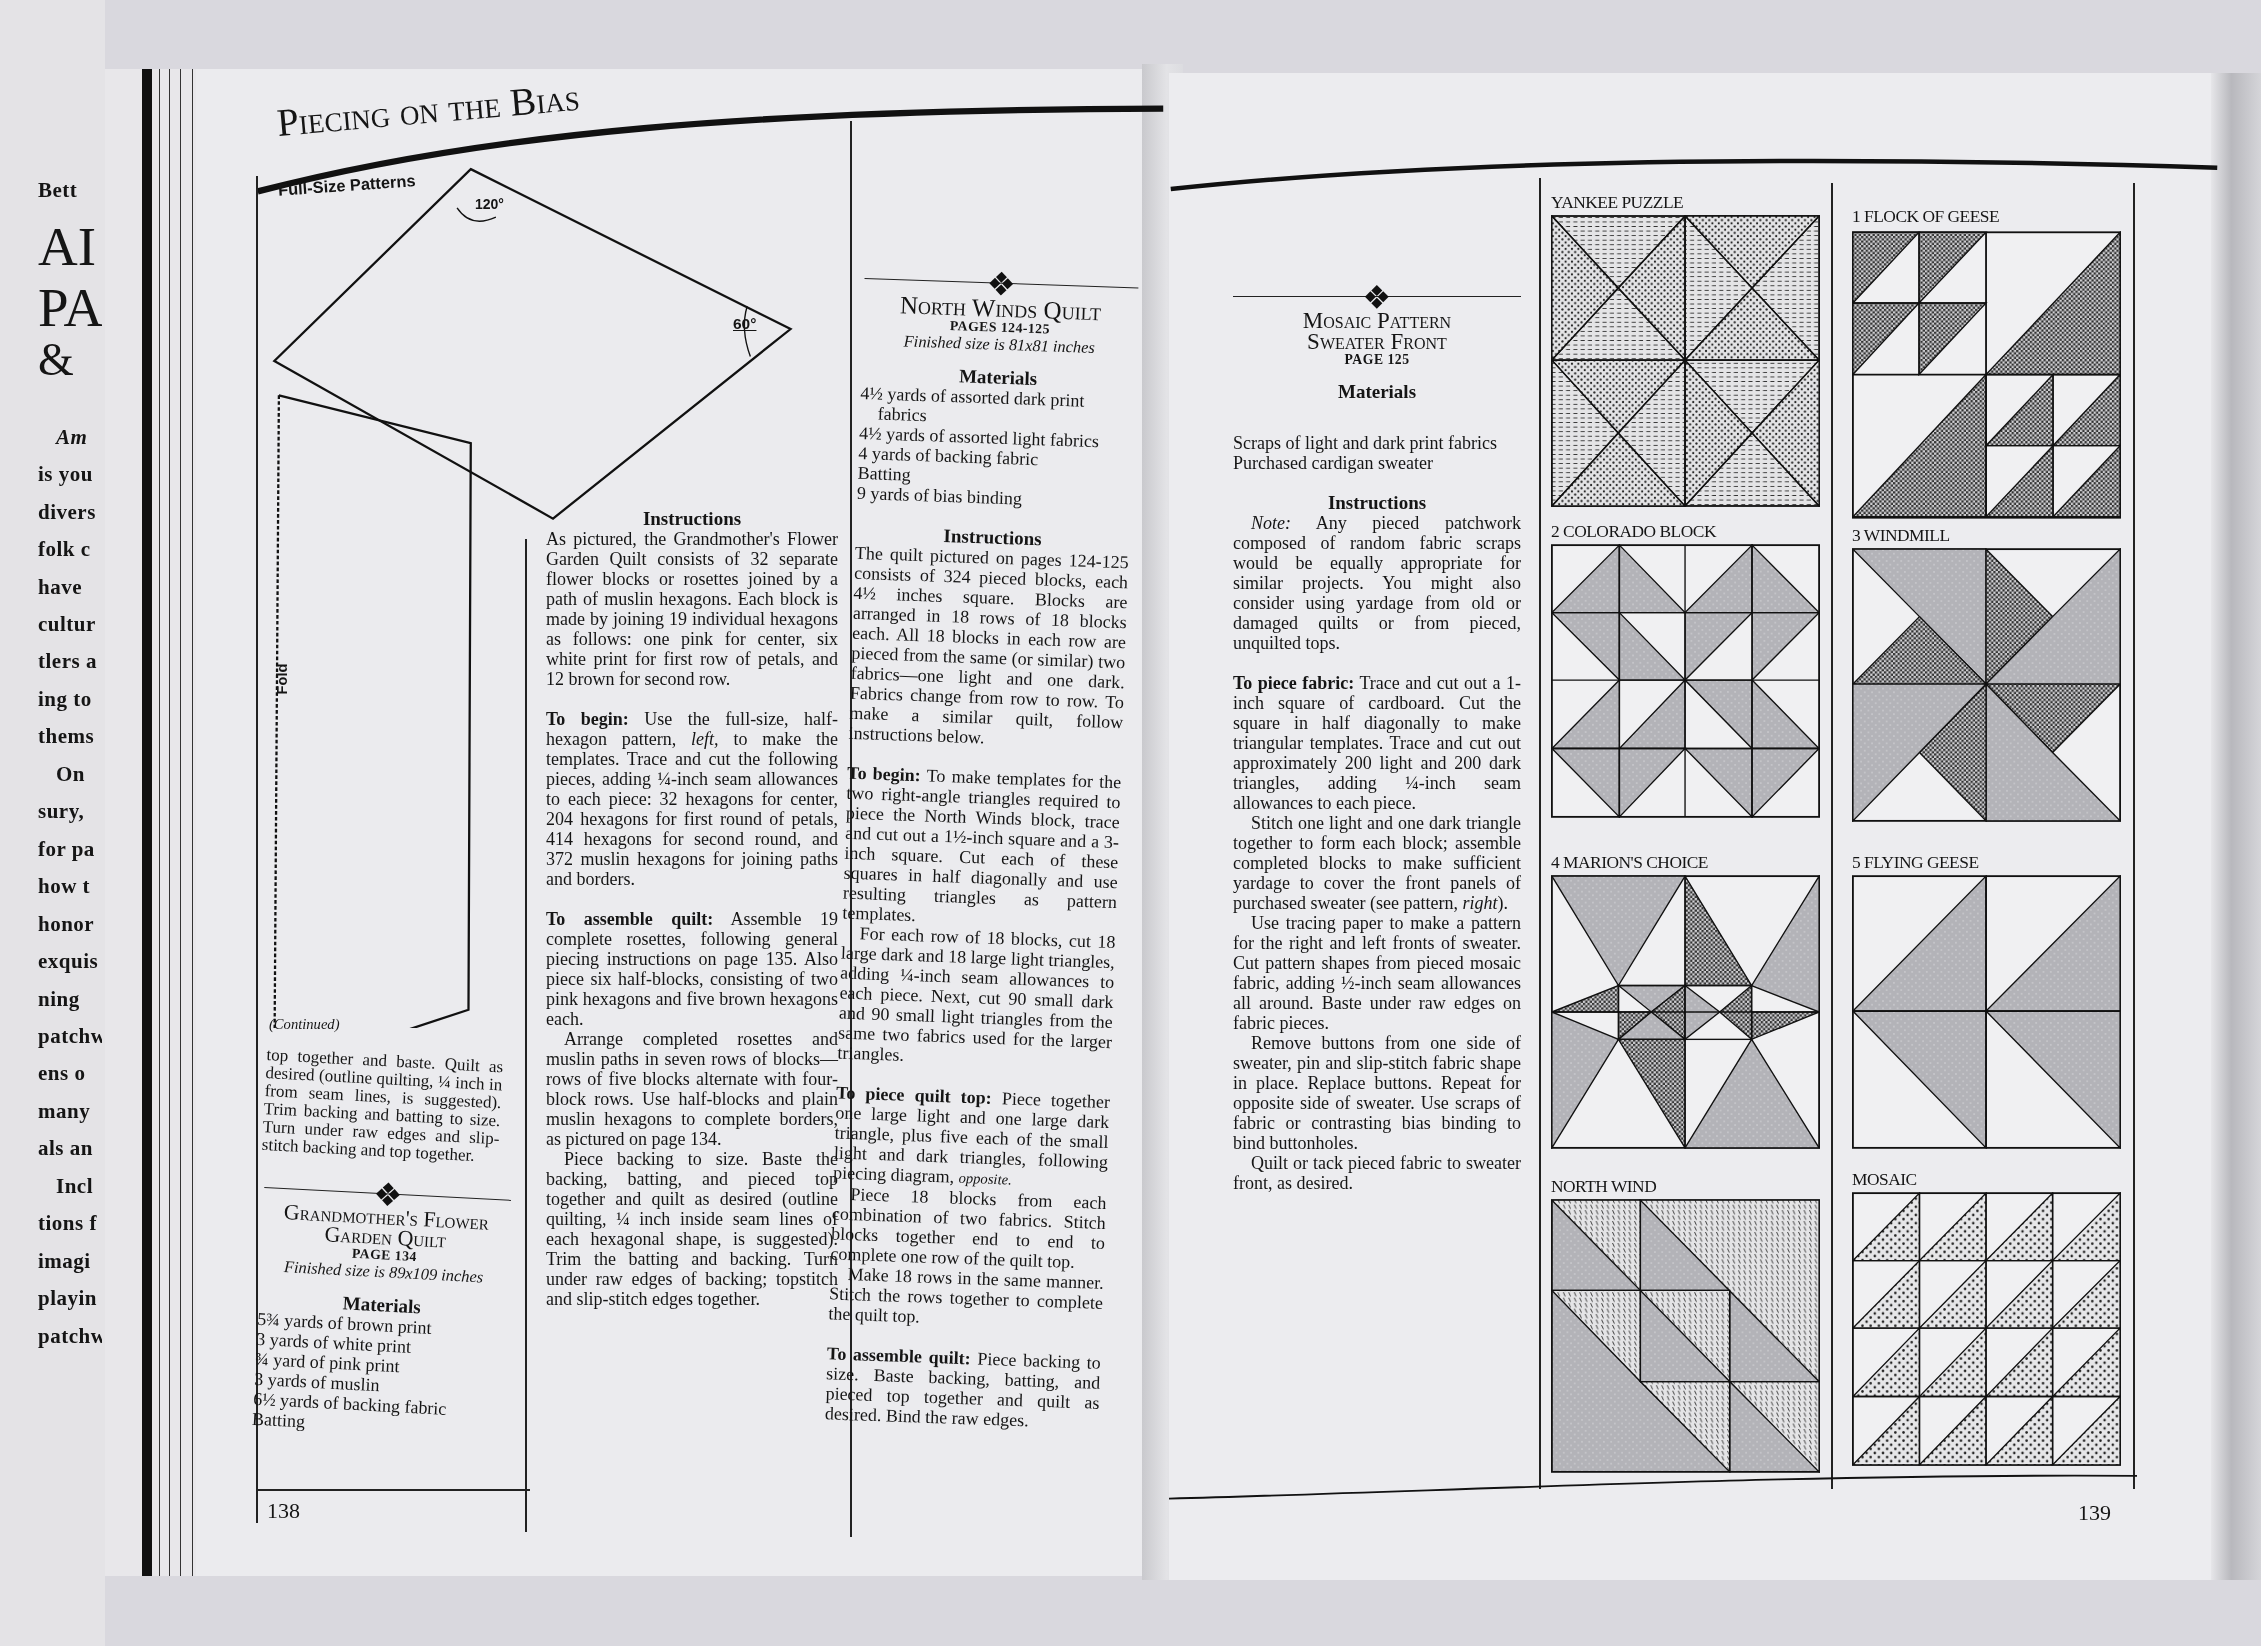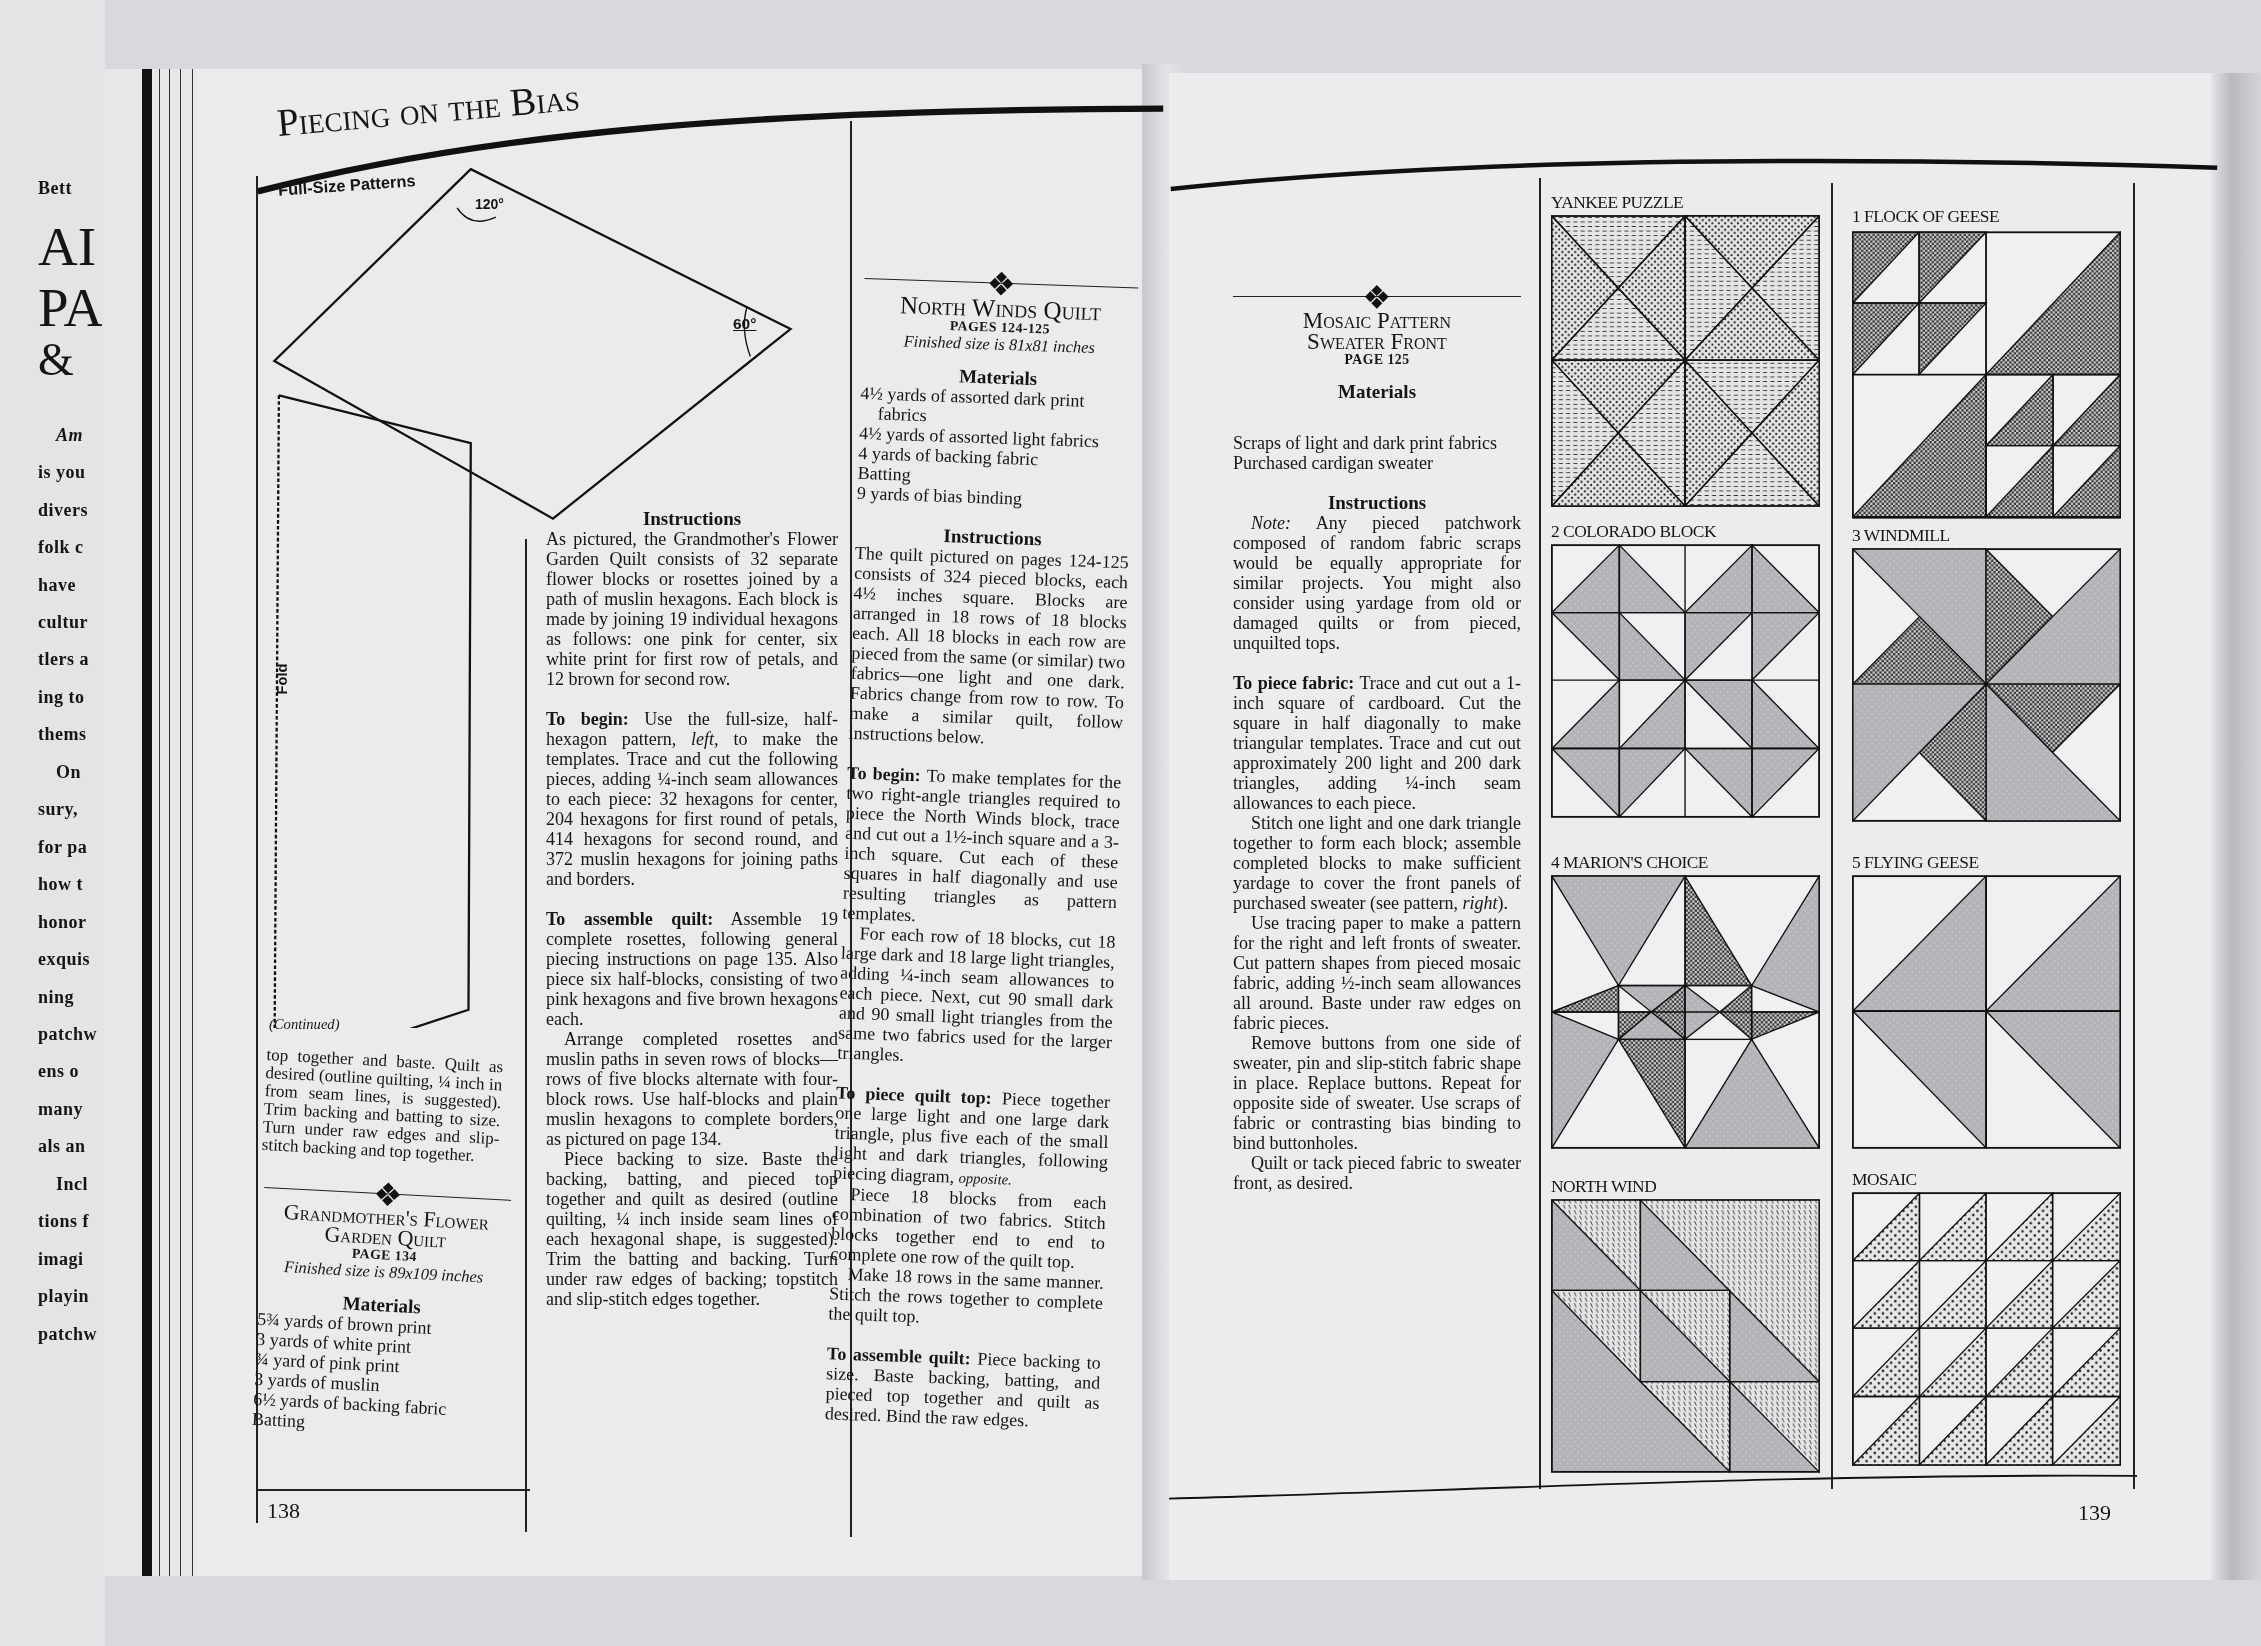--- a/index.html
+++ b/index.html
@@ -1,20 +1,20 @@
 <!DOCTYPE html>
 <html style="font-size:7.3px"><head>
 <meta charset="utf-8">
 <style>
   html,body{margin:0;padding:0;}
   body{width:2261px;height:1646px;background:#d9d8de;position:relative;overflow:hidden;font-family:"Liberation Serif","DejaVu Serif",serif;color:#151515;}
   .abs{position:absolute;}
   
   .prev-page{left:0;top:0;width:105px;height:1646px;background:#e4e3e6;}
-  .prev-page .ptxt{position:absolute;left:38px;font-weight:bold;font-size:18px;letter-spacing:0.5px;white-space:nowrap;overflow:hidden;width:64px;}
+  .prev-page .ptxt{position:absolute;left:38px;font-weight:bold;font-size:21px;letter-spacing:0.5px;white-space:nowrap;overflow:hidden;width:64px;}
   .prev-page .big{font-weight:normal;font-size:55px;letter-spacing:0;}
   .edge-stack{left:105px;top:69px;width:96px;height:1507px;background:#e8e7ea;}
   .edge-stack .line{position:absolute;top:0;bottom:0;border-left:1.4px solid #333;}
   .edge-stack .thick{border-left:10px solid #111;}
   
   .page-left{left:196px;top:69px;width:959px;height:1507px;background:#ebebee;}
   .gutter{left:1142px;top:64px;width:41px;height:1516px;background:linear-gradient(90deg,#c9c9cd,#e3e3e6 60%,#dcdce0);}
   .page-right{left:1169px;top:73px;width:1050px;height:1507px;background:#ececef;}
   .right-edge{left:2211px;top:73px;width:51px;height:1507px;background:linear-gradient(90deg,#e6e6e9,#b8b8bd 40%,#d6d6da);}
   

